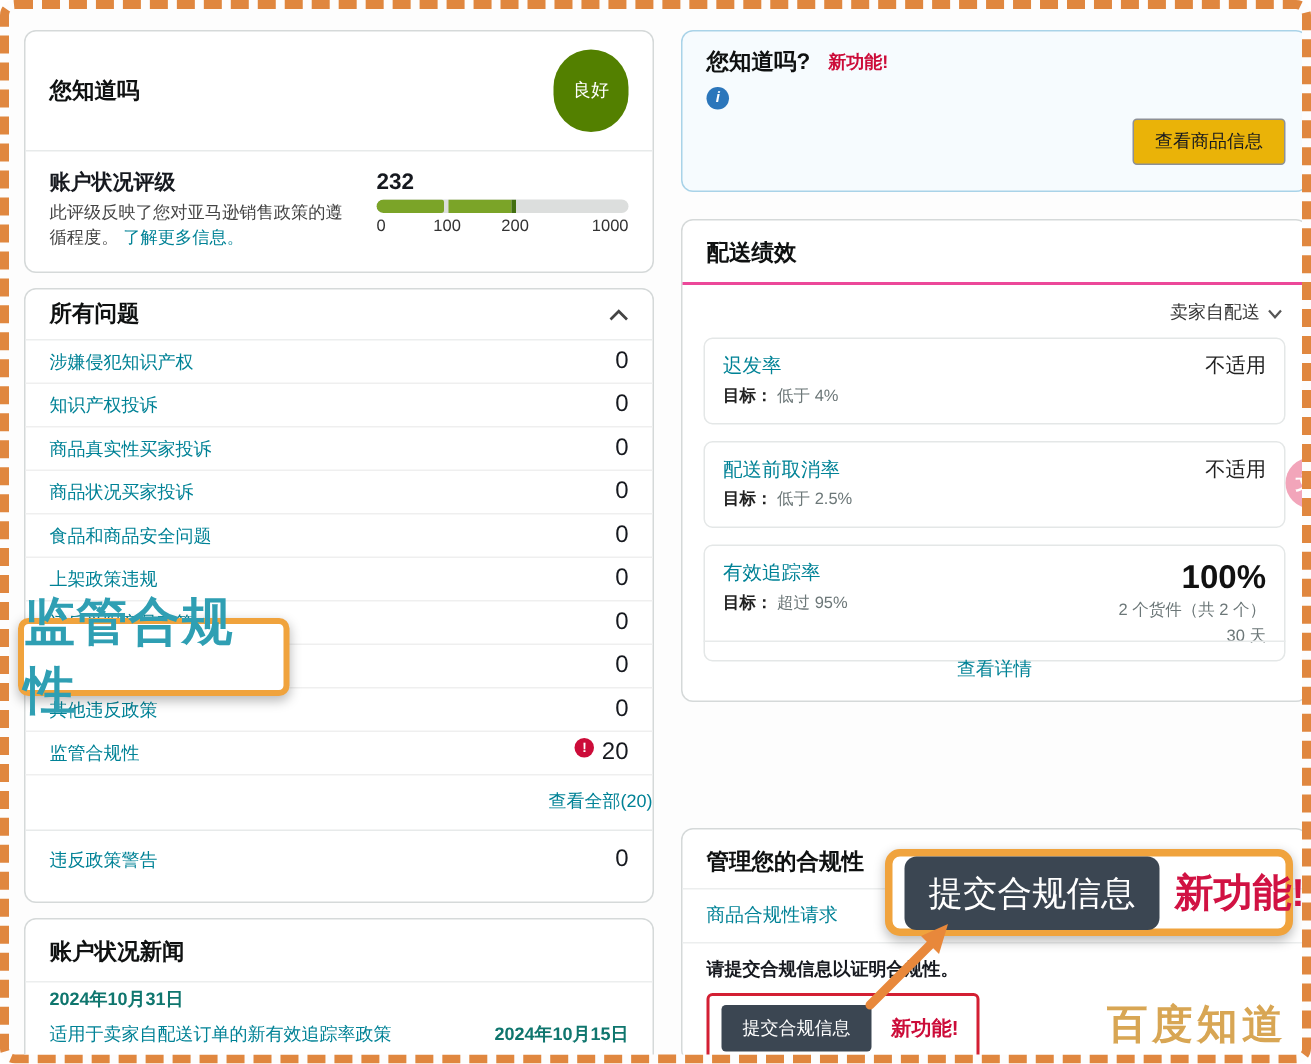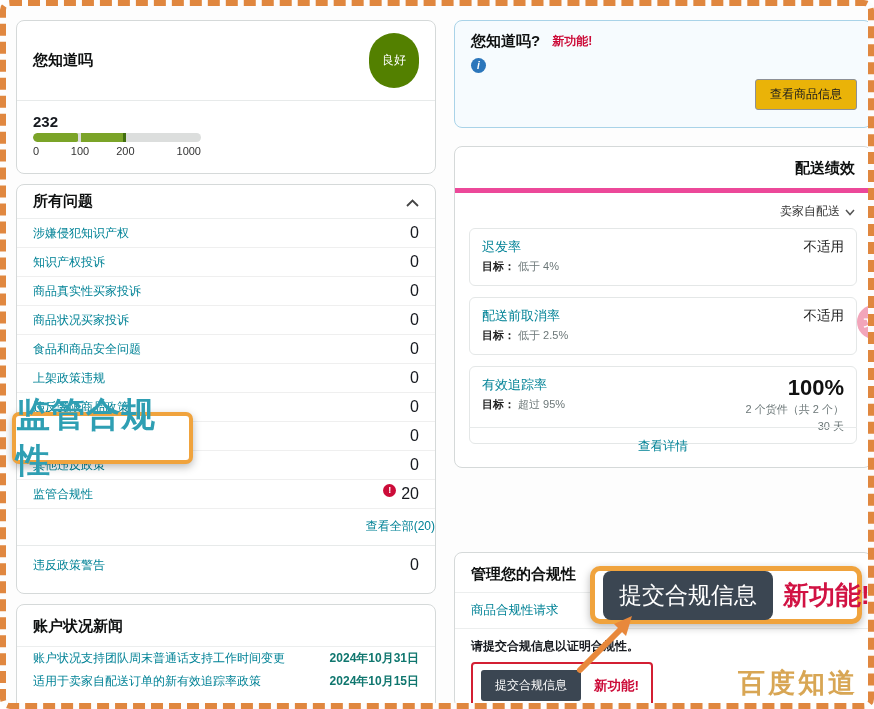--- a/index.html
+++ b/index.html
@@ -62,21 +62,21 @@
   .new-tag { color:#cc0c39; font-weight:bold; font-size:12px; }
   .notice-body { display:flex; gap:8px; padding:4px 16px 0; }
   .info-icon { flex:0 0 15px; width:15px; height:15px; border-radius:50%; background:#2b76bb; color:#fff; font-size:10px; font-weight:bold; font-style:italic; display:flex; align-items:center; justify-content:center; margin-top:1px; }
   .notice-text { font-size:12px; line-height:1.5; color:#333; }
   .notice-headline { font-weight:bold; color:#111; }
   .notice-btn-row { display:flex; justify-content:flex-end; padding:6px 14px 0; }
   .btn-light { background:#eab308; border:1px solid #8d9096; border-radius:3px; font-size:12px; color:#16191f; padding:6px 14px; cursor:pointer; }
 
   
   .delivery { margin-top:18px; height:322px; position:relative; }
-  .delivery-head { padding:12px 16px 10px; border-bottom:5px solid #ec4899;text-align:right; }
+  .delivery-head { padding:12px 16px 10px; border-bottom:2px solid #ec4899; }
   .delivery-body { padding:8px 14px 0; }
   .filter-row { display:flex; justify-content:flex-end; align-items:center; gap:5px; font-size:12px; color:#333; padding:2px 2px 8px; cursor:pointer; }
   .metric-card { border:1px solid #e4e7e7; border-radius:6px; padding:9px 12px; margin-bottom:11px; display:flex; justify-content:space-between; min-height:58px; }
   .metric-label { font-size:13px; display:block; }
   .metric-target { font-size:11px; margin-top:3px; }
   .metric-target .t-label { font-weight:bold; color:#222; }
   .metric-target .t-val { color:#6c7778; }
   .metric-na { font-size:13.5px; color:#222; }
   .metric-big { font-size:22px; font-weight:bold; color:#111; text-align:right; line-height:1.1; }
   .metric-sub { font-size:11px; color:#6c7778; text-align:right; margin-top:2px; }
@@ -119,20 +119,27 @@
 
   <div class="col col-left">
 
     <div class="panel">
       <div class="policy-head">
         <span class="panel-title">您知道吗</span>
         <span class="badge-good">良好</span>
       </div>
       <div class="divider"></div>
       <div class="rating-wrap">
+        <div class="rating-left">
+          <div class="rating-title">账户状况评级</div>
+          <div class="rating-desc">
+            <span>此评级反映了您对亚马逊销售政策的遵循程度。</span>
+            <a>了解更多信息。</a>
+          </div>
+        </div>
         <div class="rating-right">
           <div class="rating-value">232</div>
           <div class="gauge">
             <div class="seg1"></div>
             <div class="seg2"></div>
             <div class="marker"></div>
           </div>
           <div class="gauge-ticks">
             <span class="tick-0">0</span>
             <span class="tick-100">100</span>
@@ -203,21 +210,20 @@
         <a class="issue-label">违反政策警告</a>
         <span class="issue-value">0</span>
       </div>
     </div>
 
     <div class="panel news">
       <div class="news-head">
         <span class="panel-title">账户状况新闻</span>
       </div>
       <div class="news-item">
-        <a class="news-link">账户状况支持团队周末普通话支持工作时间变更</a>
         <span class="news-date">2024年10月31日</span>
       </div>
       <div class="news-item">
         <a class="news-link">适用于卖家自配送订单的新有效追踪率政策</a>
         <span class="news-date">2024年10月15日</span>
       </div>
       <div class="news-more">
         <a>更多新闻</a>
       </div>
     </div>

